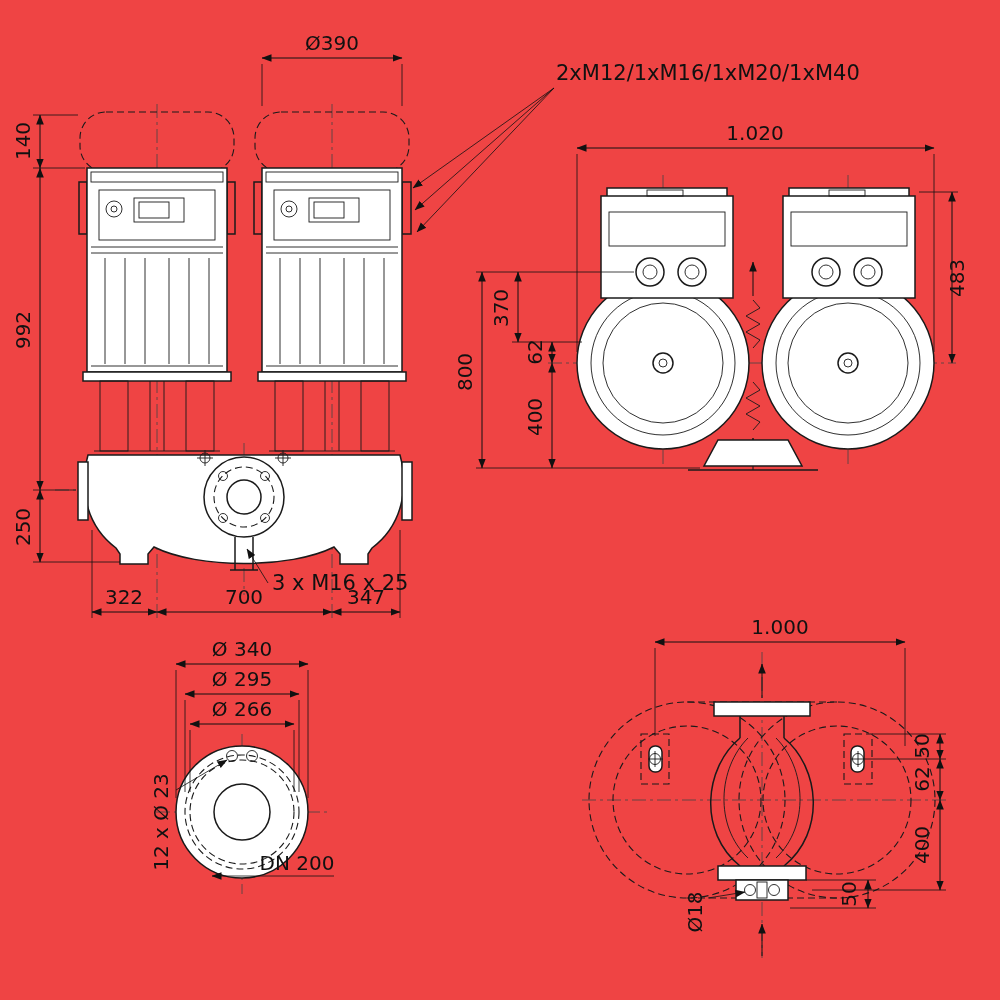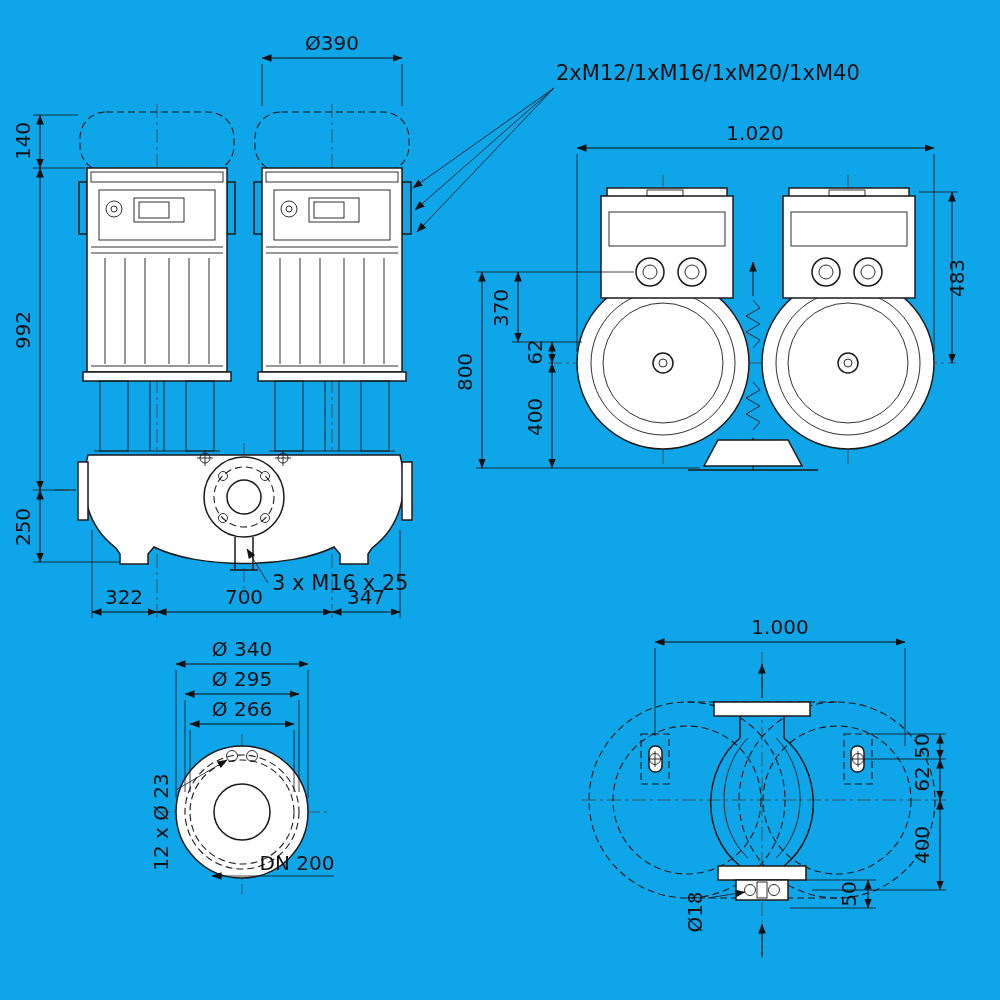--- a/index.html
+++ b/index.html
@@ -1,16 +1,16 @@
 <!DOCTYPE html>
 <html><head>
 <meta charset="utf-8">
 <style>
   html,body{margin:0;padding:0;background:#fff;}
-  #stage{width:1000px;height:1000px;background:#0ea5e9;position:relative;overflow:hidden;}
+  #stage{width:1000px;height:1000px;background:#ef4444;position:relative;overflow:hidden;}
   svg{display:block;}
   .s  {fill:none;stroke:#1a1a1a;stroke-width:1.5;}
   .sf {fill:#fff;stroke:#1a1a1a;stroke-width:1.5;}
   .t  {fill:none;stroke:#1a1a1a;stroke-width:0.9;}
   .d  {fill:none;stroke:#1a1a1a;stroke-width:1.1;stroke-dasharray:7 4;}
   .cl {fill:none;stroke:#444;stroke-width:0.8;stroke-dasharray:14 4 3 4;}
   .dim{fill:none;stroke:#111;stroke-width:1;}
   .ext{fill:none;stroke:#111;stroke-width:0.8;}
   .lbl{font:20px "DejaVu Sans","Liberation Sans",sans-serif;fill:#111;text-anchor:middle;}
   .lbl-start{font:21px "DejaVu Sans","Liberation Sans",sans-serif;fill:#111;text-anchor:start;}

